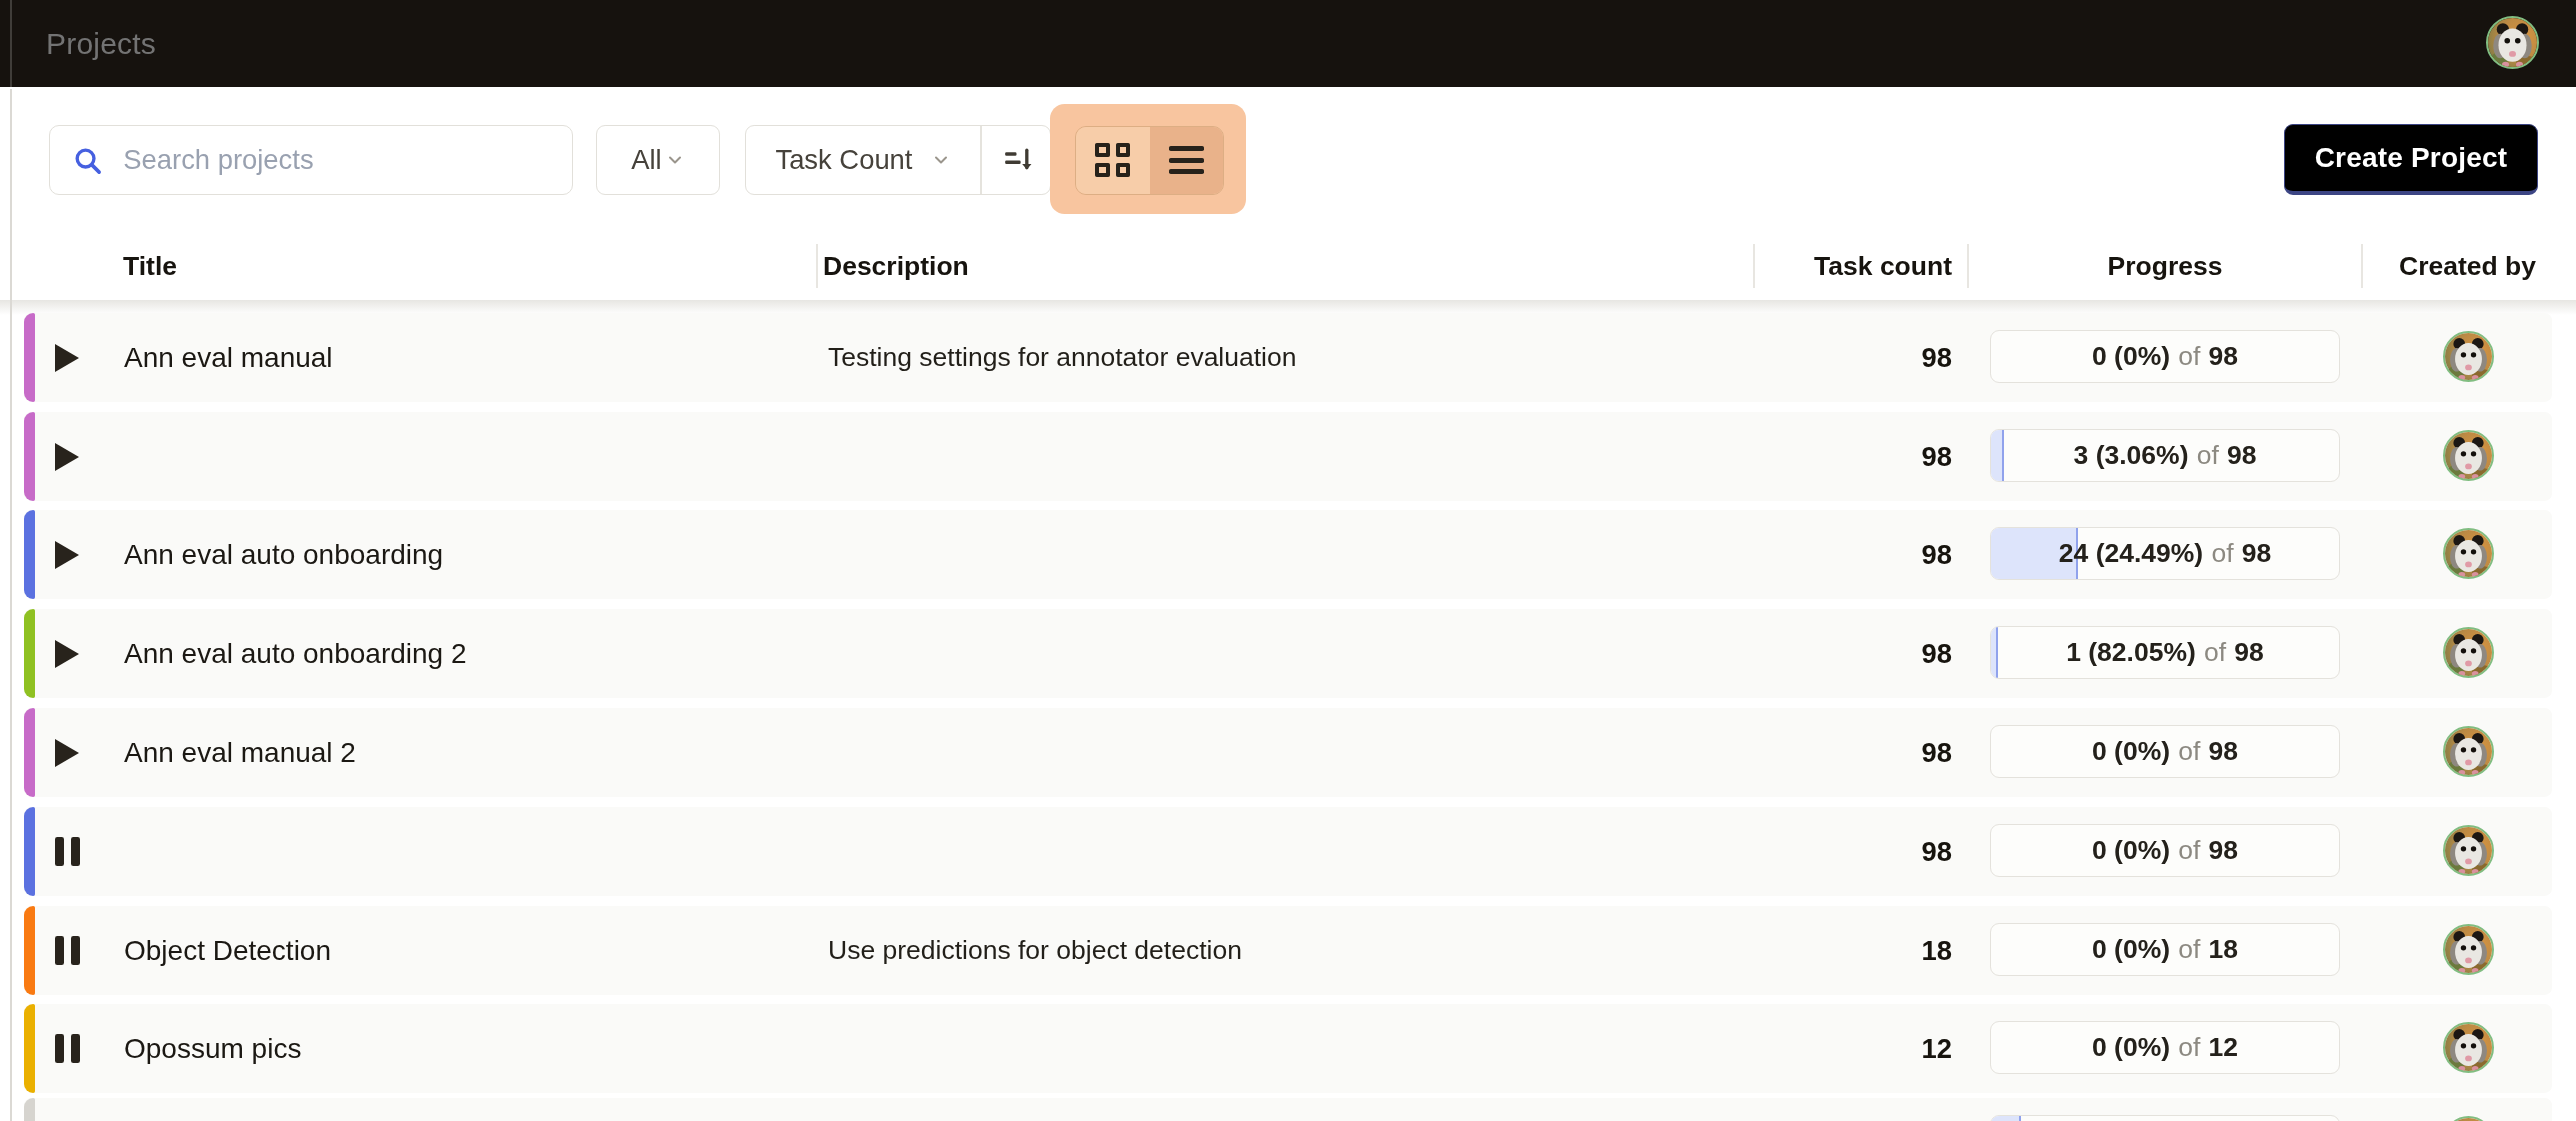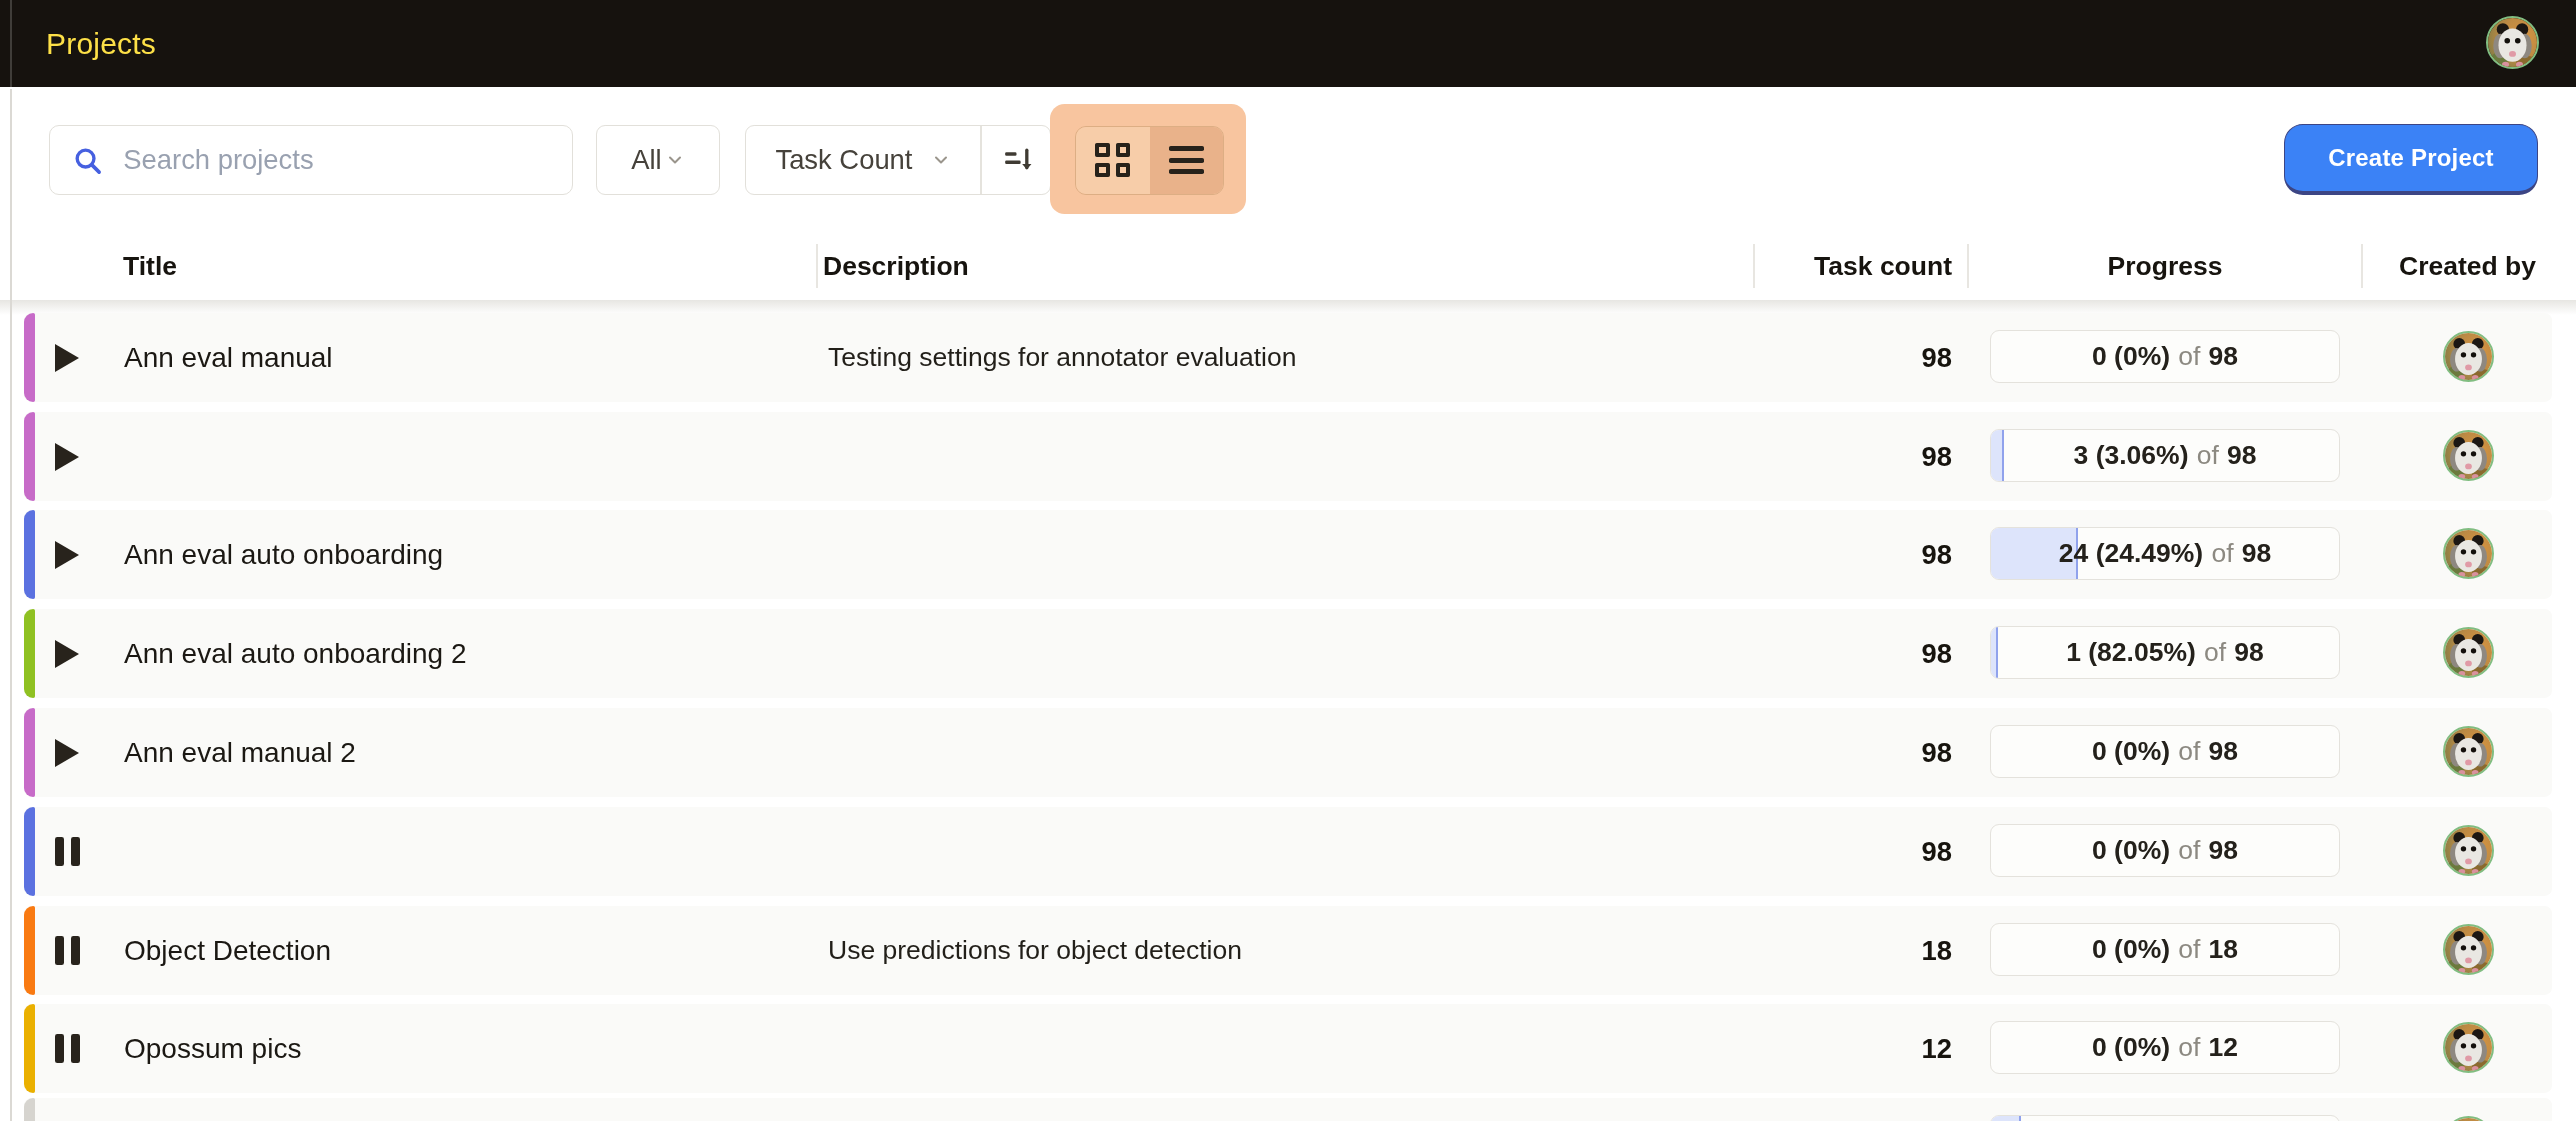--- a/index.html
+++ b/index.html
@@ -8,21 +8,21 @@
     background:#ffffff;
     font-family:"Liberation Sans","DejaVu Sans",sans-serif;
     -webkit-font-smoothing:antialiased;
   }
   
   .topbar{
     position:absolute;left:0;top:0;width:2576px;height:87px;
     background:#16120e;border-bottom:1.8px solid #74716c;
     display:flex;align-items:center;
   }
-  .topbar-title{color:#fde047;font-size:30px;font-weight:500;margin-left:46px;letter-spacing:0.2px;text-align:center;}
+  .topbar-title{color:#737373;font-size:30px;font-weight:500;margin-left:46px;letter-spacing:0.2px;text-align:center;}
   .topbar-avatar{position:absolute;right:37px;top:15.6px;width:53px;height:53px;border-radius:50%;
     border:2.7px solid #81bd81;overflow:hidden;box-sizing:border-box;cursor:pointer;}
   .win-line{position:absolute;left:10px;width:1.8px;z-index:60;}
   .win-line.dark{top:0;height:87px;background:#403d39;}
   .win-line.light{top:89px;height:1033px;background:#dbd9d4;}
   
   .toolbar{position:absolute;left:0;top:87px;width:2576px;height:151px;background:#ffffff;}
   .search-box{
     position:absolute;left:49px;top:38px;width:524px;height:70px;box-sizing:border-box;
     border:1.8px solid #e2e0da;border-radius:10px;display:flex;align-items:center;background:#fff;
@@ -60,22 +60,22 @@
   }
   .vt-btn{flex:1;display:flex;align-items:center;justify-content:center;cursor:pointer;}
   .vt-btn.grid{background:#f7cda9;}
   .vt-btn.list{background:#e9b28a;}
   .grid-icon{display:grid;grid-template-columns:14.6px 14.6px;grid-template-rows:14.6px 14.6px;gap:5.5px;}
   .grid-icon i{display:block;box-sizing:border-box;border:4.1px solid #27221b;border-radius:1.8px;}
   .list-icon{display:flex;flex-direction:column;gap:6.4px;}
   .list-icon i{display:block;width:35px;height:5px;background:#27221b;border-radius:1.8px;}
   .create-btn{
     position:absolute;left:2284px;top:37px;width:254px;height:71px;box-sizing:border-box;
-    background:#3b82f6;border:1.8px solid #3c4584;border-bottom-width:4.6px;border-radius:19px;
-    color:#ffffff;font-size:24px;font-weight:700;font-family:inherit;cursor:pointer;
+    background:#000000;border:1.8px solid #3c4584;border-bottom-width:4.6px;border-radius:9px;
+    color:#ffffff;font-size:28px;font-weight:700;font-family:inherit;cursor:pointer;
     display:flex;align-items:center;justify-content:center;letter-spacing:0.2px;
   }
   
   .thead{position:absolute;left:0;top:238px;width:2576px;height:62px;background:#fff;}
   .th{position:absolute;top:12.8px;font-size:26.5px;font-weight:700;color:#17140f;}
   .th-title{left:123px;}
   .th-desc{left:823px;}
   .th-count{left:1723px;width:229px;text-align:right;}
   .th-progress{left:2055px;width:220px;text-align:center;}
   .th-created{left:2399px;}

